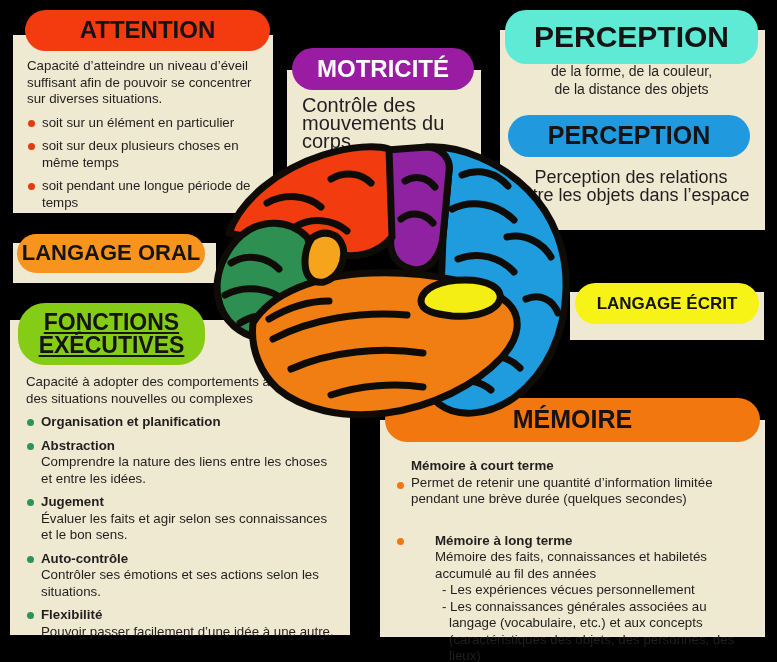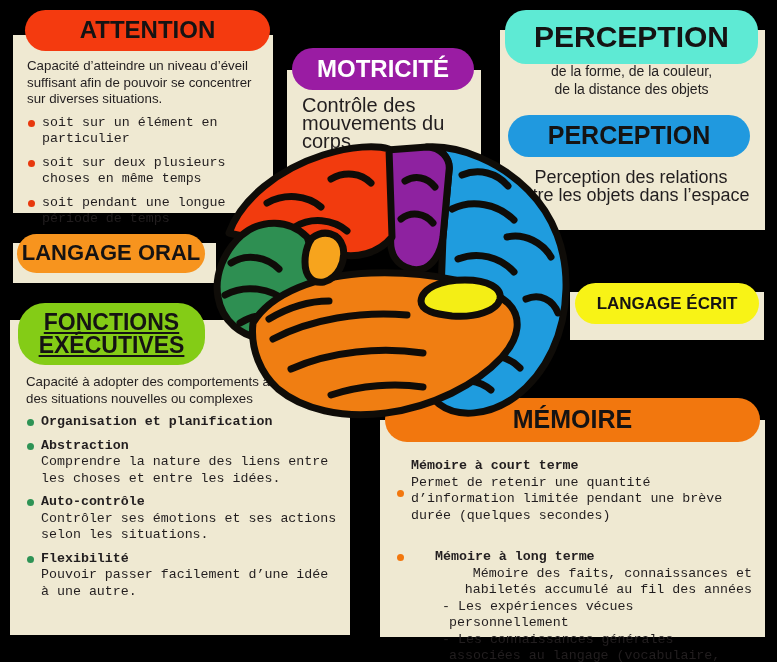--- a/index.html
+++ b/index.html
@@ -3,21 +3,21 @@
 <meta charset="utf-8">
 <style>
   html,body{margin:0;padding:0;background:#000;}
   .stage{position:relative;width:777px;height:662px;background:#000;overflow:hidden;
          font-family:"Liberation Sans",sans-serif;color:#221e1f;padding-left:48px;}
   .panel{position:absolute;background:#EFE9D2;}
   .pill{position:absolute;display:flex;align-items:center;justify-content:center;
         font-weight:bold;color:#151313;text-align:center;line-height:1.02;}
   .txt{position:absolute;font-size:13.3px;line-height:16.5px;}
   .preline{white-space:pre-line;text-align:center;}
-  .bullet-row{display:flex;margin-top:7px;font-family:Liberation Mono, monospace;}
+  .bullet-row{display:flex;margin-top:7px;}
   .dot{width:7px;height:7px;border-radius:50%;flex:none;margin:5px 7px 0 1px;}
   .term{font-weight:bold;}
   .sub{padding-left:14px;text-indent:-7px;}
   .brain-svg{position:absolute;left:209px;top:141px;width:362px;height:290px;}
 </style>
 </head>
 <body>
 
 <div class="stage">
 
@@ -86,20 +86,27 @@
     <div class="bullet-row">
       <span class="dot" style="background:#2E9355;"></span>
       <span>
         <span class="term" style="display:block;">Abstraction</span>
         <span style="display:block;">Comprendre la nature des liens entre les choses et entre les idées.</span>
       </span>
     </div>
     <div class="bullet-row">
       <span class="dot" style="background:#2E9355;"></span>
       <span>
+        <span class="term" style="display:block;">Jugement</span>
+        <span style="display:block;">Évaluer les faits et agir selon ses connaissances et le bon sens.</span>
+      </span>
+    </div>
+    <div class="bullet-row">
+      <span class="dot" style="background:#2E9355;"></span>
+      <span>
         <span class="term" style="display:block;">Auto-contrôle</span>
         <span style="display:block;">Contrôler ses émotions et ses actions selon les situations.</span>
       </span>
     </div>
     <div class="bullet-row">
       <span class="dot" style="background:#2E9355;"></span>
       <span>
         <span class="term" style="display:block;">Flexibilité</span>
         <span style="display:block;">Pouvoir passer facilement d’une idée à une autre.</span>
       </span>
@@ -115,21 +122,21 @@
       <span class="dot" style="background:#F2770E;"></span>
       <span>
         <span class="term" style="display:block;">Mémoire à court terme</span>
         <span style="display:block;">Permet de retenir une quantité d’information limitée pendant une brève durée (quelques secondes)</span>
       </span>
     </div>
     <div class="bullet-row" style="margin-top:25px;gap:24px;">
       <span class="dot" style="background:#F2770E;"></span>
       <span>
         <span class="term" style="display:block;">Mémoire à long terme</span>
-        <span style="display:block;text-align:right;">Mémoire des faits, connaissances et habiletés accumulé au fil des années</span>
+        <span style="display:block;">Mémoire des faits, connaissances et habiletés accumulé au fil des années</span>
         <span class="sub" style="display:block;">- Les expériences vécues personnellement</span>
         <span class="sub" style="display:block;">- Les connaissances générales associées au langage (vocabulaire, etc.) et aux concepts (caractéristiques des objets, des personnes, des lieux)</span>
       </span>
     </div>
   </div>
 
   <svg class="brain-svg" viewBox="0 0 362 290">
     <g stroke="#0f0c08" stroke-width="7" stroke-linejoin="round" stroke-linecap="round">
 
       <path fill="#1F9CDE" d="M 218,6 C 252,4 292,22 319,49 C 345,75 358,110 357,148 C 356,192 338,232 306,256 C 280,275 248,277 230,263 C 215,251 211,232 218,210 L 232,150 L 234,96 L 240,30 C 242,17 231,6 218,6 Z"></path>

